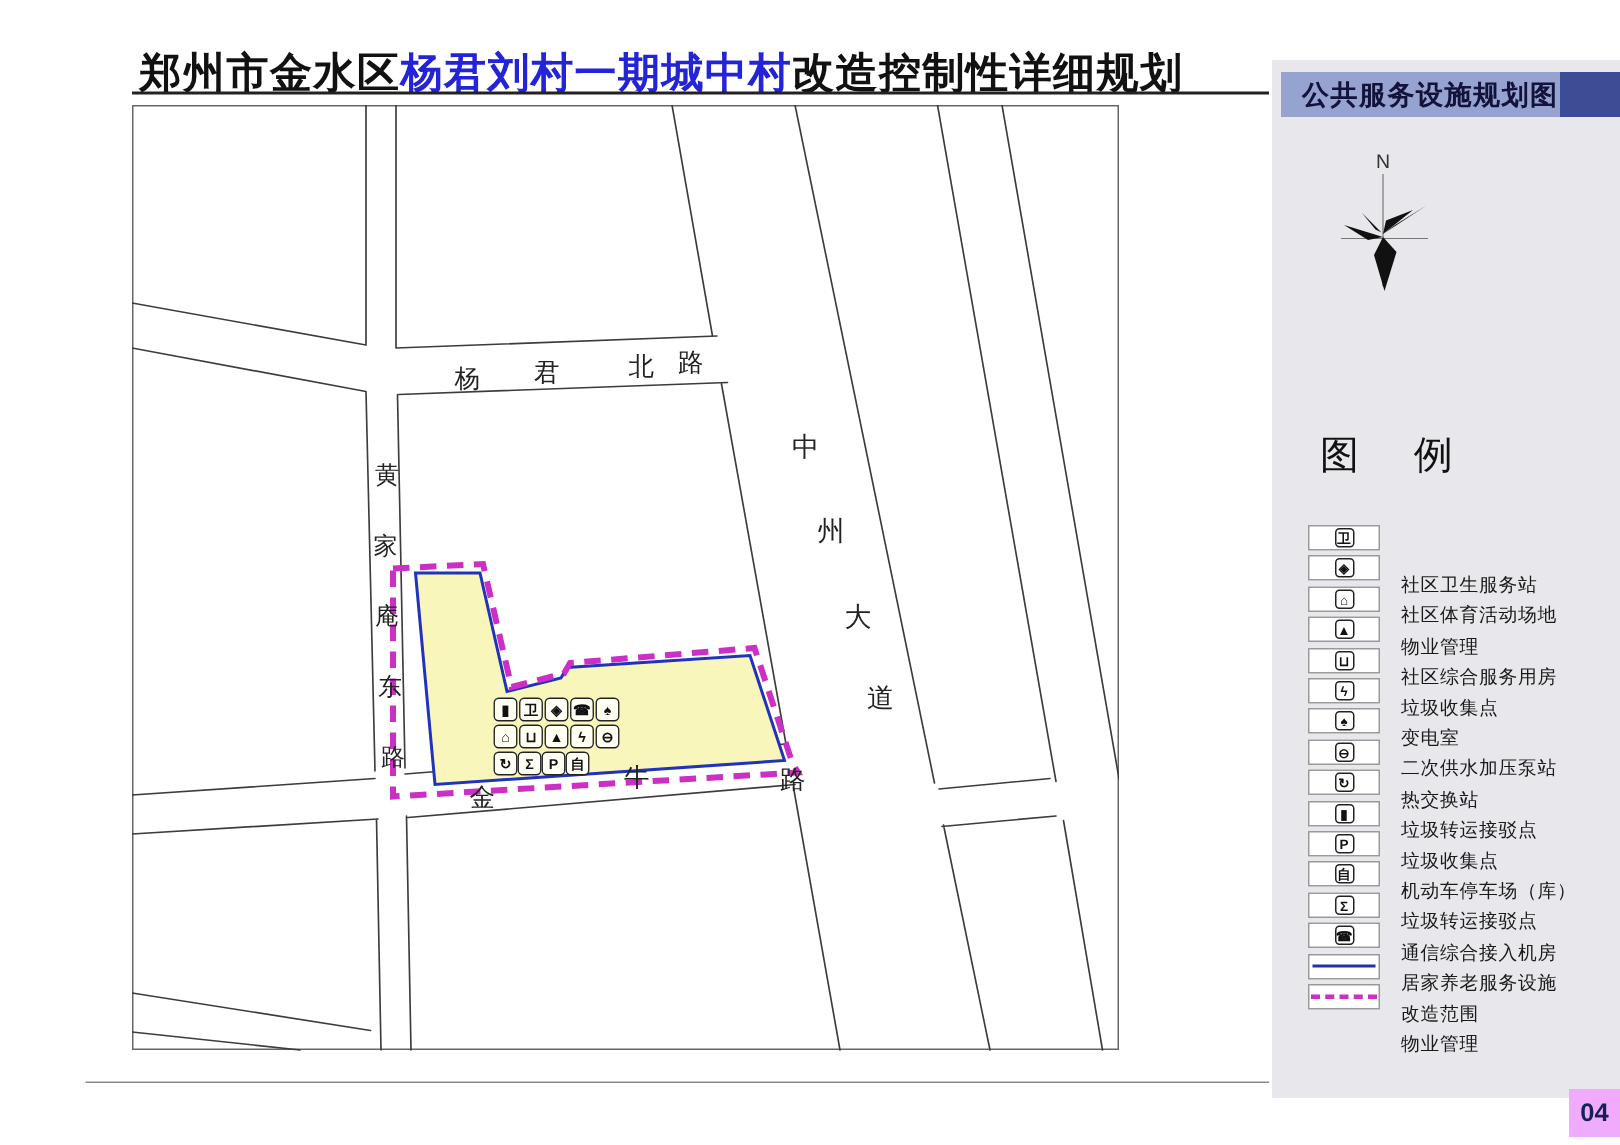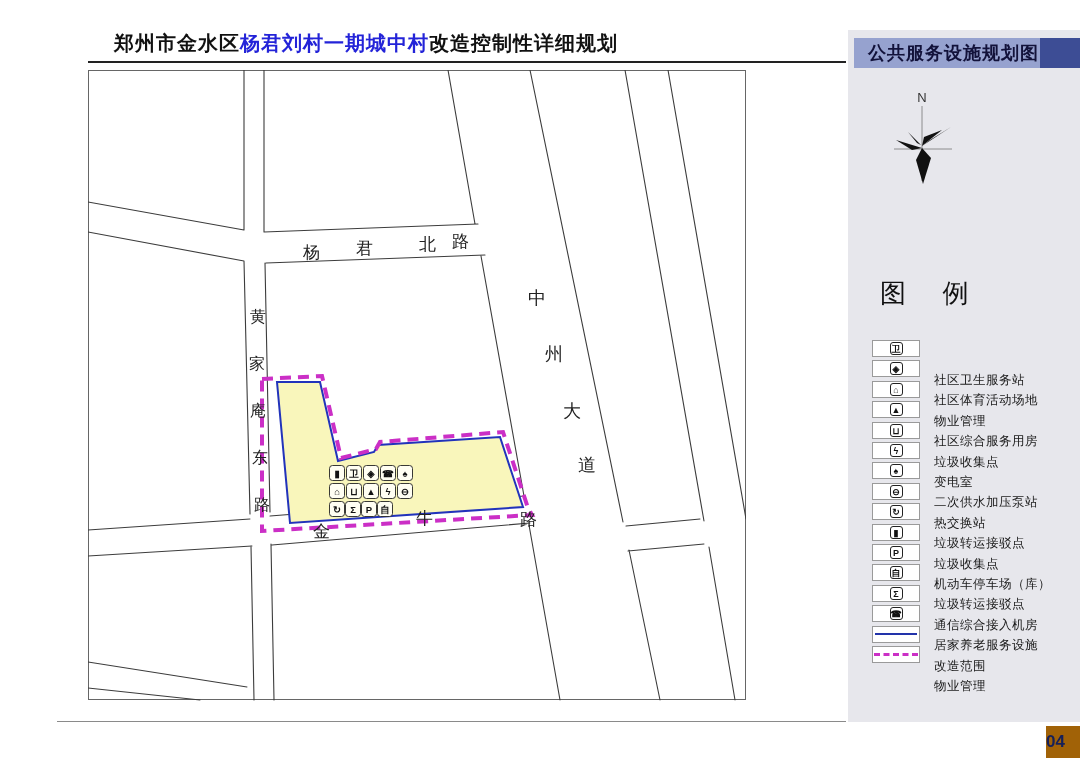--- a/index.html
+++ b/index.html
@@ -2,34 +2,34 @@
 <html><head>
 <meta charset="utf-8">
 <style>
   html,body{margin:0;padding:0;}
   body{
     width:1080px;height:763px;position:relative;overflow:hidden;
     background:#ffffff;font-family:"Liberation Sans",sans-serif;
   }
   
   #page-title{
-    position:absolute;left:114px;top:30px;height:26px;
-    font-size:20px;font-weight:bold;letter-spacing:1px;color:#111;
+    position:absolute;left:93px;top:30px;height:26px;
+    font-size:28px;font-weight:bold;letter-spacing:1px;color:#111;
     font-family:"Liberation Sans",sans-serif;white-space:nowrap;
   }
   #title-underline{
     position:absolute;left:88px;top:61px;width:758px;height:0;
     border-top:2px solid #222;
   }
   
   #map-svg{position:absolute;left:88px;top:70px;}
   .road-label-char{font-family:"Liberation Serif",serif;fill:#222;}
   
   #side-panel{
-    position:absolute;left:848px;top:30px;width:232px;height:692px;
+    position:absolute;left:848px;top:40px;width:232px;height:692px;
     background:#e7e7ec;
     text-decoration:underline;
   }
   #panel-title-band{
     position:absolute;left:6px;top:8px;width:226px;height:30px;
     background:#96a2cf;
   }
   #panel-title-text{
     position:absolute;left:14px;top:0;height:30px;line-height:30px;
     font-size:18px;font-weight:bold;color:#12123a;letter-spacing:1px;white-space:nowrap;
@@ -57,22 +57,22 @@
   .legend-label{
     position:absolute;left:62px;top:2px;font-size:12.5px;color:#1a1a1a;white-space:nowrap;
     letter-spacing:0.5px;
     margin-top:32px;
   }
   
   #footer-line{
     position:absolute;left:57px;top:721px;width:789px;height:0;border-top:1.5px solid #8a8a8a;
   }
   #page-number-box{
-    position:absolute;left:1046px;top:726px;width:34px;height:32px;background:#a16207;
-    display:flex;align-items:center;
+    position:absolute;left:1046px;top:726px;width:34px;height:32px;background:#f0abfc;
+    display:flex;align-items:center;justify-content:center;
     font-size:17px;font-weight:bold;color:#15205a;
   }
 </style>
 </head>
 <body>
 
 <div id="page-title"><span>郑州市金水区</span><span style="color: rgb(35, 35, 216);">杨君刘村一期城中村</span><span>改造控制性详细规划</span></div>
 <div id="title-underline"></div>
 
 <svg id="map-svg" width="658" height="632" viewBox="88 70 658 632">

